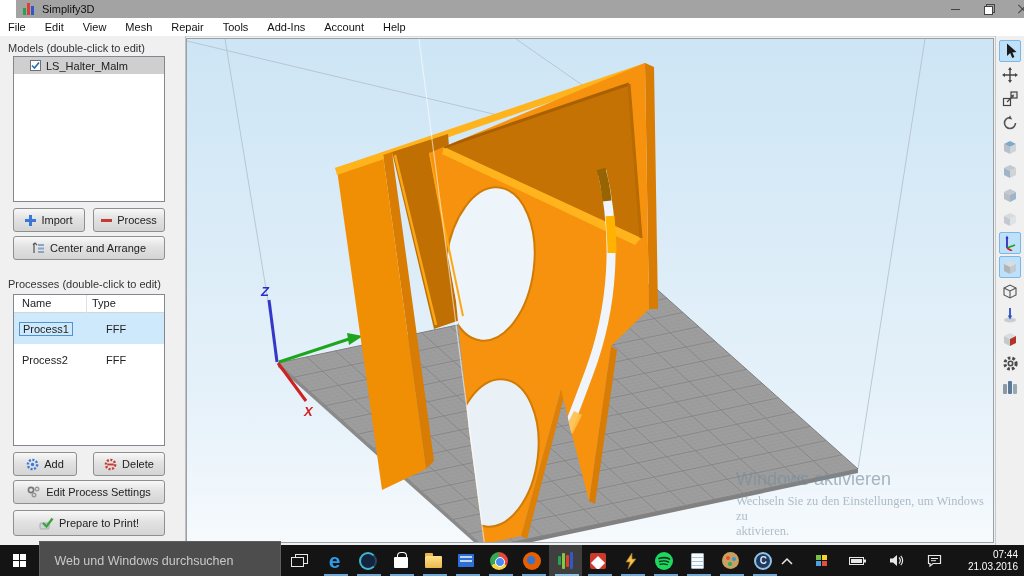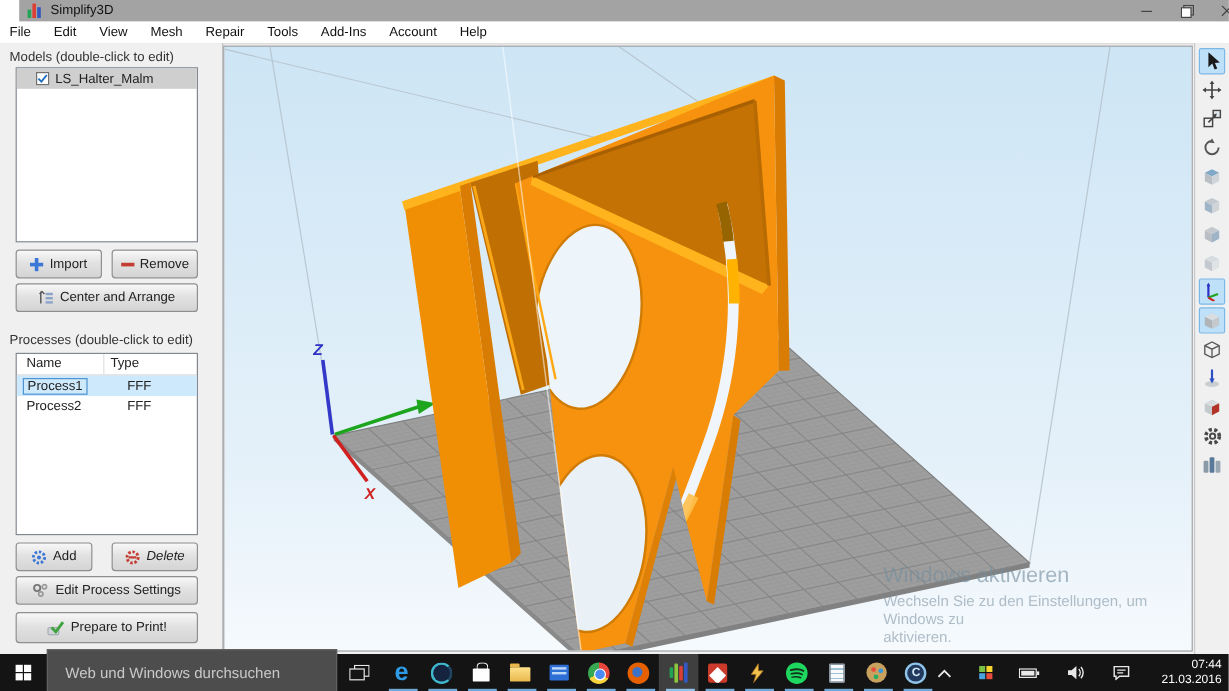--- a/index.html
+++ b/index.html
@@ -35,32 +35,32 @@
   .btn { position:absolute; height:24px; background:linear-gradient(#f8f8f8,#e2e2e2 45%,#d4d4d4); border:1px solid #8e8f8f; border-radius:3px; display:flex; align-items:center; justify-content:center; gap:5px; font-size:11px; color:#222; cursor:default; }
   .icon-plus { position:relative; width:11px; height:11px; }
   .icon-plus::before { content:""; position:absolute; left:4px; top:0; width:3px; height:11px; background:#3a77d6; }
   .icon-plus::after  { content:""; position:absolute; left:0; top:4px; width:11px; height:3px; background:#3a77d6; }
   .icon-minus { width:11px; height:3px; background:#c63b31; }
   #process-box { left:13px; top:16px; width:152px; height:152px; font-size:11px; }
   .proc-header { height:18px; border-bottom:1px solid #d5d5d5; position:relative; }
   .proc-header .col-name { position:absolute; left:8px; top:2px; }
   .proc-header .col-type { position:absolute; left:78px; top:2px; }
   .proc-header .col-div { position:absolute; left:72px; top:0; width:1px; height:18px; background:#e0e0e0; }
-  .proc-row { height:17px; display:flex; align-items:center; position:relative; }
+  .proc-row { height:31px; display:flex; align-items:center; position:relative; }
   .proc-row.selected { background:#cde9fb; }
   .proc-name { margin-left:8px; }
   .proc-name.boxed { border:1px solid #4f93d0; background:#cde9fb; padding:0 3px; margin-left:5px; }
   .proc-type { position:absolute; left:92px; }
 
   
   #viewport { position:absolute; left:186px; top:38px; width:808px; height:505px; border:1px solid #9aa0a6; overflow:hidden; }
   #scene { position:absolute; left:0; top:0; }
   #watermark { position:absolute; left:549px; top:430px; color:rgba(118,140,156,0.62); pointer-events:none; }
   #wm1 { font-size:18px; margin-bottom:4px; }
-  #wm2, #wm3 { font-size:12.5px; line-height:15px; color:rgba(118,140,156,0.55); }
+  #wm2, #wm3 { font-size:12.5px; line-height:15px; color:rgba(118,140,156,0.55);font-family:Liberation Serif, serif; }
 
   
   #right-toolbar { position:absolute; left:995px; top:36px; width:29px; height:509px; background:#f0f0f0; border-left:1px solid #c9c9c9; }
   .tool { position:absolute; left:3px; width:22px; height:22px; display:flex; align-items:center; justify-content:center; border-radius:2px; }
   .tool.active { background:#bee0f8; border:1px solid #7ab8e8; }
 
   
   #taskbar { position:absolute; left:0; top:545px; width:1024px; height:31px; background:#141414; display:flex; align-items:center; }
   #start-btn { width:43px; height:31px; display:flex; align-items:center; justify-content:center; }
   .win-logo { display:grid; grid-template-columns:6px 6px; grid-template-rows:6px 6px; gap:1px; }
@@ -150,21 +150,21 @@
       <span>LS_Halter_Malm</span>
     </div>
   </div>
 
   <div class="btn" style="left:13px; top:172px; width:72px;">
     <span class="icon-plus"></span>
     <span>Import</span>
   </div>
   <div class="btn" style="left:93px; top:172px; width:72px;">
     <span class="icon-minus"></span>
-    <span>Remove</span>
+    <span>Process</span>
   </div>
   <div class="btn" style="left:13px; top:200px; width:152px;">
     <svg width="13" height="12" viewBox="0 0 13 12">
       <path d="M2,1 L2,11 M1,3 L3,1 L5,3" fill="none" stroke="#555" stroke-width="1.2"></path>
       <rect x="6" y="2" width="6" height="2" fill="#8aa4c8"></rect>
         <rect x="6" y="5.5" width="6" height="2" fill="#8aa4c8"></rect>
         <rect x="6" y="9" width="6" height="2" fill="#8aa4c8"></rect>
     </svg>
     <span>Center and Arrange</span>
   </div>
@@ -187,21 +187,21 @@
     </div>
   </div>
 
   <div class="btn" style="left:13px; top:416px; width:64px;">
     <svg width="13" height="13" viewBox="0 0 14 14">
       <circle cx="7" cy="7" r="5" fill="none" stroke="#3a77d6" stroke-width="2.6" stroke-dasharray="2.2,1.6"></circle>
         <circle cx="7" cy="7" r="1.8" fill="#3a77d6"></circle>
     </svg>
     <span>Add</span>
   </div>
-  <div class="btn" style="left:93px; top:416px; width:72px;font-style:italic;">
+  <div class="btn" style="left:93px; top:416px; width:72px;">
     <svg width="13" height="13" viewBox="0 0 14 14">
       <circle cx="7" cy="7" r="5" fill="none" stroke="#c63b31" stroke-width="2.6" stroke-dasharray="2.2,1.6"></circle>
         <rect x="3.5" y="6" width="7" height="2" fill="#c63b31"></rect>
     </svg>
     <span>Delete</span>
   </div>
   <div class="btn" style="left:13px; top:444px; width:152px;">
     <svg width="14" height="12" viewBox="0 0 14 12">
       <circle cx="4" cy="4" r="2.6" fill="none" stroke="#777" stroke-width="1.6"></circle>
         <circle cx="10" cy="3" r="1.8" fill="none" stroke="#999" stroke-width="1.4"></circle>

